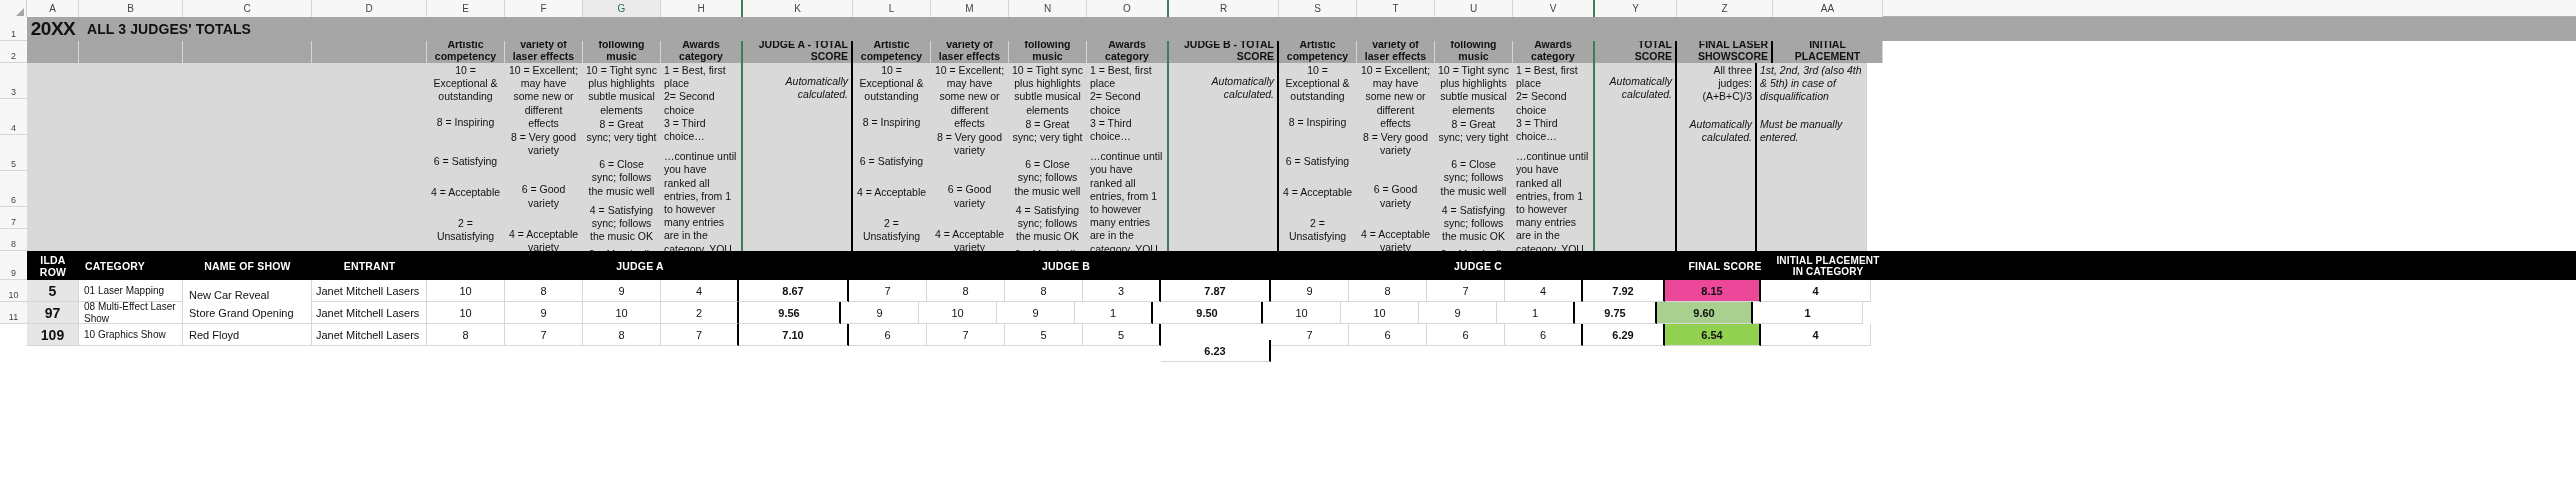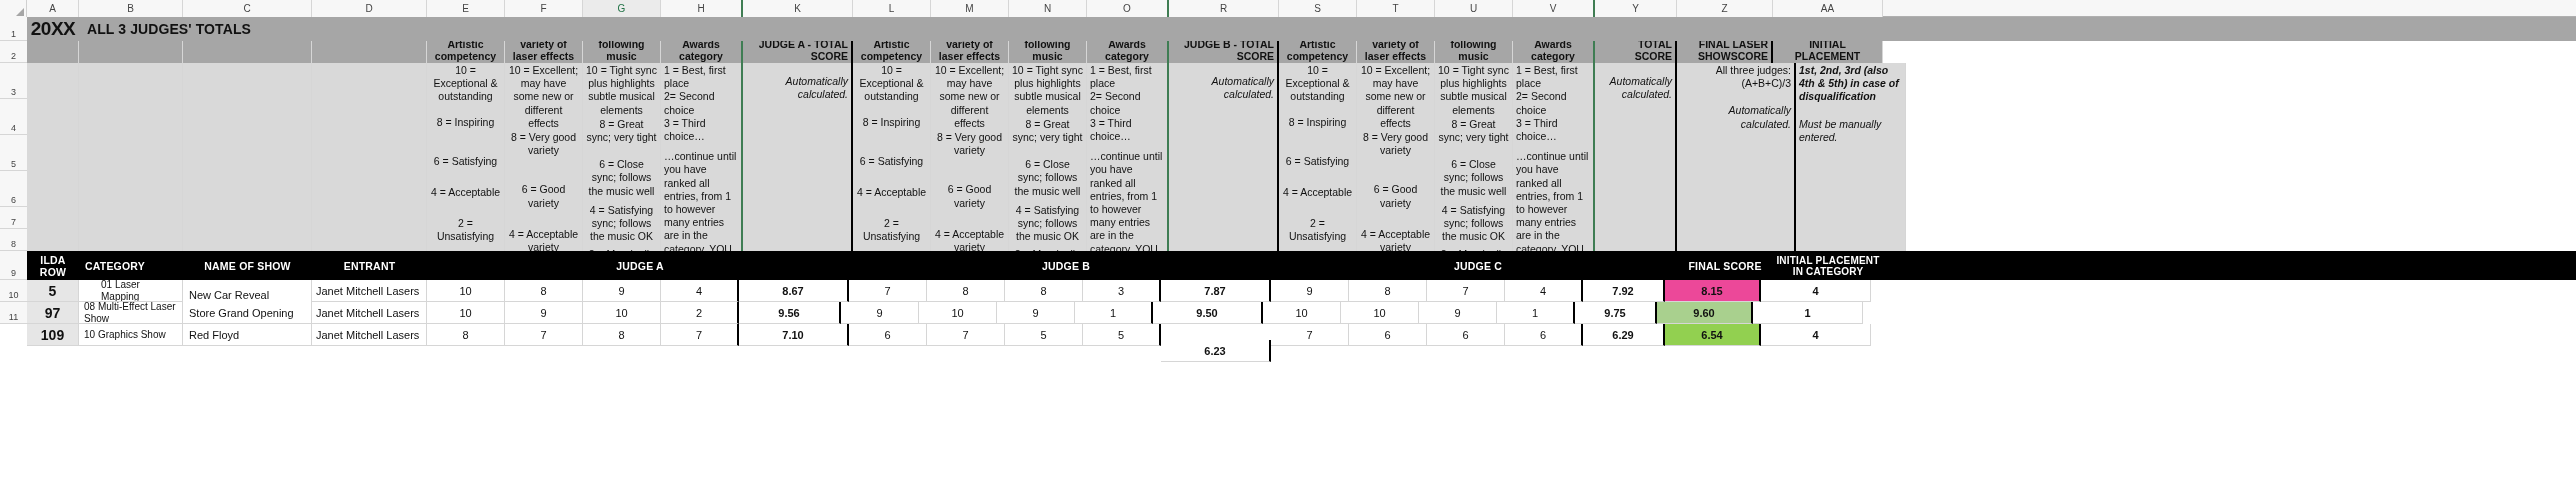--- a/index.html
+++ b/index.html
@@ -39,21 +39,21 @@
       display:flex;align-items:center;justify-content:center;}
   .bannertitle{font-size:14px;font-weight:bold;color:#111;display:flex;align-items:center;
       padding-left:8px;letter-spacing:.1px;}
 
   
   .crithead{background:#a6a6a6;color:#111;font-weight:bold;font-size:10.5px;line-height:12px;
             text-align:center;display:flex;align-items:flex-end;justify-content:center;}
   .critbody{background:#d9d9d9;color:#111;font-size:10.5px;line-height:13.2px;text-align:center;}
   .critbody.leftal{text-align:left;}
   .ital{font-style:italic;}
-  .bolditl{font-style:italic;font-weight:bold;}
+  .bolditl{font-style:italic;font-weight:normal;}
   .thickR{border-right:2px solid #000;text-align:right;}
   .freezeR{border-right:2px solid #3f7d53;}
 
   
   .labelrow{background:#000;color:#fff;font-weight:bold;font-size:11.5px;}
   .labelrow .cell{background:#000;color:#fff;display:flex;align-items:center;
                   justify-content:center;text-align:center;border-right:none;
                   letter-spacing:.2px;}
   .labelrow .cell.lft{justify-content:flex-start;}
 
@@ -284,21 +284,21 @@
       </div>
       <div class="cell critbody leftal freezeR" style="width:82px;height:188px;">
         <div>1 = Best, first place</div>
         <div>2= Second choice</div>
         <div>3 = Third choice…</div>
         <div style="height:7px;"></div>
         <div>…continue until you have ranked all entries, from 1 to however many entries are in the category. YOU MUST RANK ALL ENTRIES IN THE CATEGORY.</div>
       </div>
       <div class="cell critbody thickR ital" style="width:82px;height:188px;padding-top:12px;">Automatically calculated.</div>
 
-      <div class="cell critbody thickR" style="width:119px;height:188px;">
+      <div class="cell critbody thickR" style="width:80px;height:188px;">
         <div>All three judges: (A+B+C)/3</div>
         <div style="height:14px;"></div>
         <div class="ital">Automatically calculated.</div>
       </div>
 
       <div class="cell critbody leftal" style="width:110px;height:188px;">
         <div class="bolditl">1st, 2nd, 3rd (also 4th &amp; 5th) in case of disqualification</div>
         <div style="height:14px;"></div>
         <div class="ital">Must be manually entered.</div>
       </div>
@@ -312,21 +312,21 @@
       <div class="cell" style="width:426px;height:29px;">JUDGE A</div>
       <div class="cell" style="width:426px;height:29px;">JUDGE B</div>
       <div class="cell" style="width:398px;height:29px;">JUDGE C</div>
       <div class="cell" style="width:96px;height:29px;">FINAL SCORE</div>
       <div class="cell" style="width:110px;height:29px;font-size:10px;line-height:11px;">INITIAL PLACEMENT IN CATEGORY</div>
     </div>
 
     <div id="datarows">
         <div class="row datarow" style="height: 22px;">
           <div class="cell idcell" style="width: 52px; height: 22px;">5</div>
-          <div class="cell " style="width: 104px; height: 22px; padding-left: 22px; font-size: 10px;">01 Laser Mapping</div>
+          <div class="cell " style="width: 104px; height: 22px; padding-left: 5px; font-size: 10px;">01 Laser Mapping</div>
           <div class="cell " style="width: 129px; height: 30px; padding-left: 6px;">New Car Reveal</div>
           <div class="cell " style="width: 115px; height: 22px; padding-left: 4px;">Janet  Mitchell Lasers</div>
           <div class="cell ctr" style="width: 78px; height: 22px;">10</div>
           <div class="cell ctr" style="width: 78px; height: 22px;">8</div>
           <div class="cell ctr" style="width: 78px; height: 22px;">9</div>
           <div class="cell ctr" style="width: 78px; height: 22px; border-right: 2px solid rgb(0, 0, 0);">4</div>
           <div class="cell total" style="width: 110px; height: 22px; border-right: 2px solid rgb(0, 0, 0);">8.67</div>
           <div class="cell ctr" style="width: 78px; height: 22px;">7</div>
           <div class="cell ctr" style="width: 78px; height: 22px;">8</div>
           <div class="cell ctr" style="width: 78px; height: 22px;">8</div>

